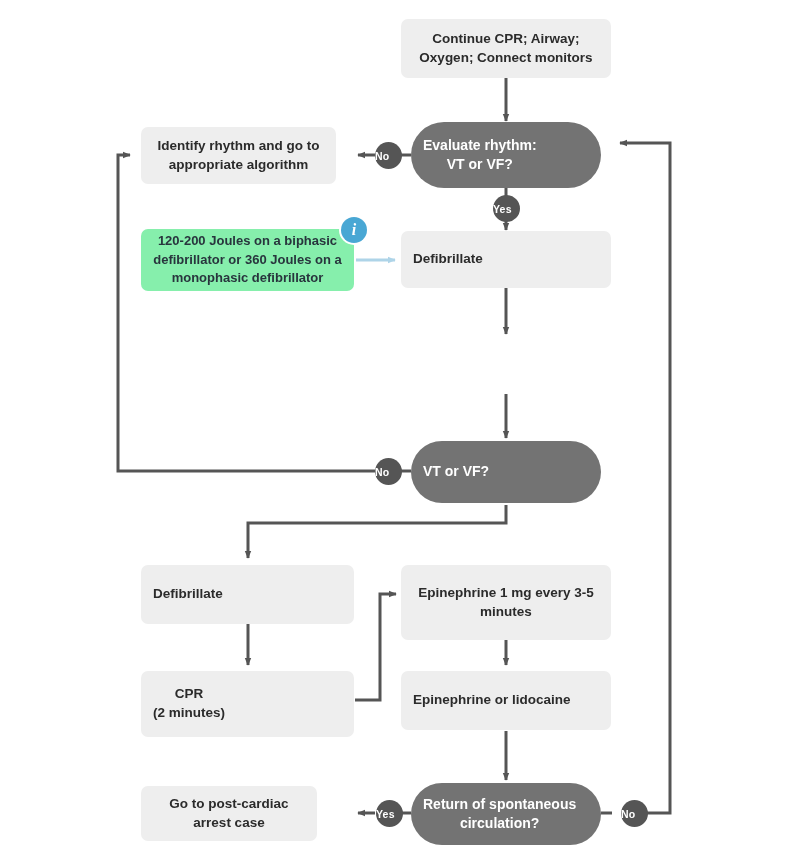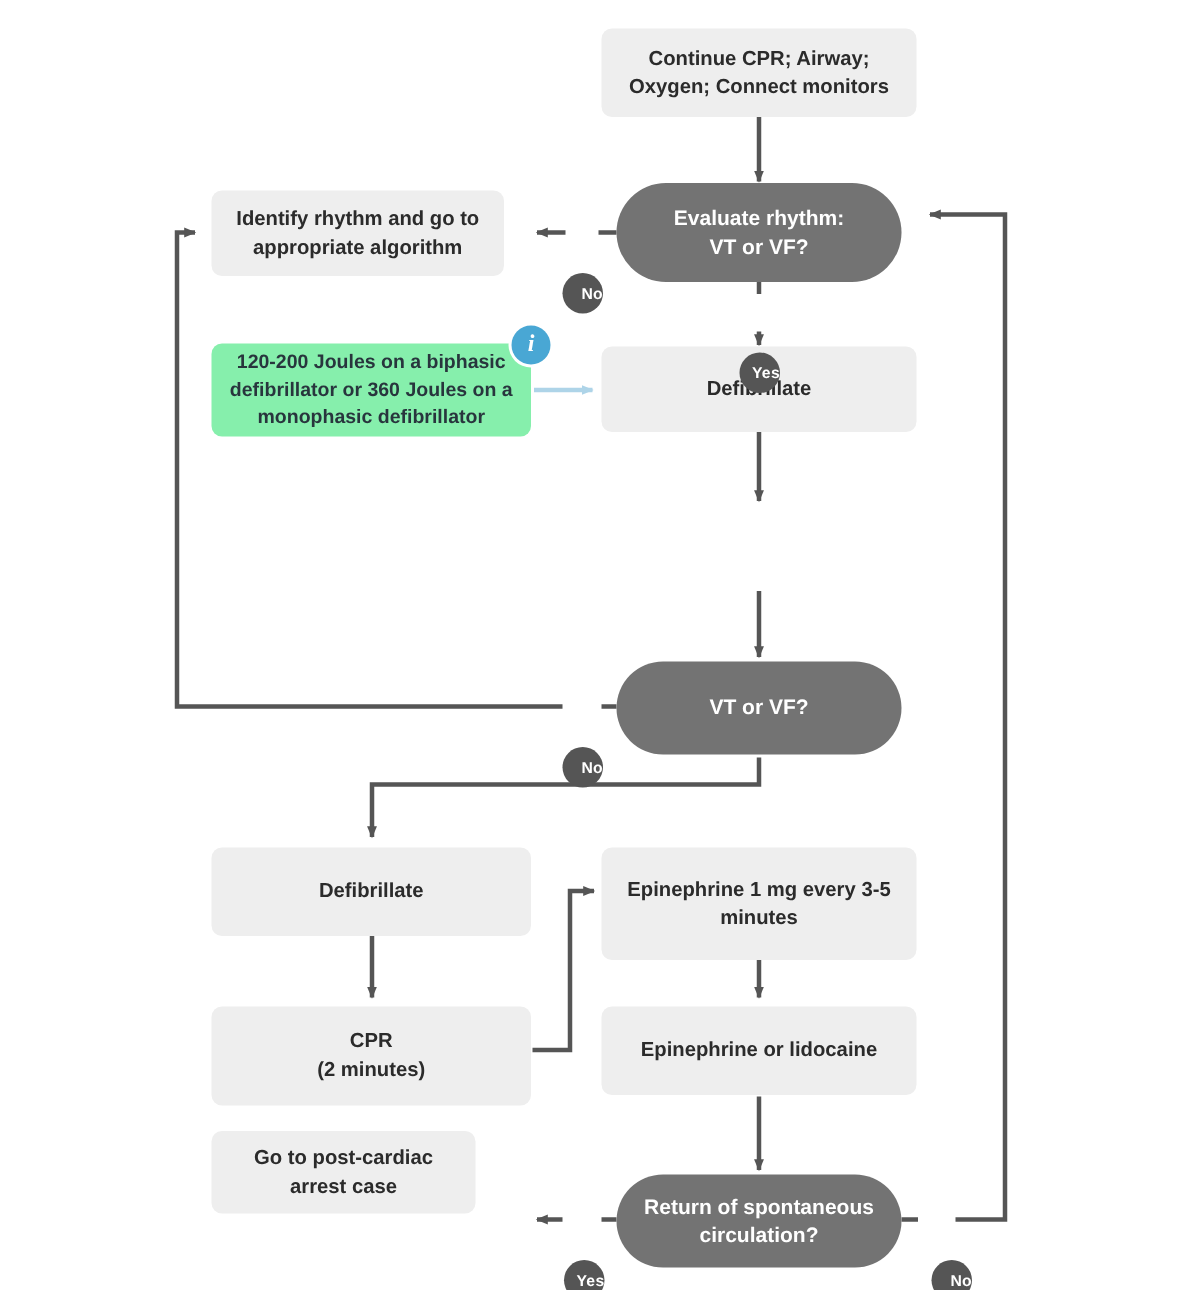--- a/index.html
+++ b/index.html
@@ -23,21 +23,20 @@
     top: 0;
     width: 800px;
     height: 860px;
     pointer-events: none;
   }
   .node {
     position: absolute;
     box-sizing: border-box;
     display: flex;
     align-items: center;
-    justify-content: center;
     text-align: center;
     font-weight: bold;
     font-size: 13.5px;
     line-height: 1.38;
     padding: 6px 12px;
   }
   .node.process {
     background: #eeeeee;
     color: #2b2b2b;
     border-radius: 7px;
@@ -73,25 +72,24 @@
   }
   .edge-label {
     position: absolute;
     width: 27px;
     height: 27px;
     border-radius: 50%;
     background: #555555;
     color: #ffffff;
     display: flex;
     align-items: center;
-    justify-content: flex-end;
+    justify-content: flex-start;
     font-size: 10.5px;
     font-weight: bold;
     letter-spacing: 0.2px;
-    margin-top: 40px;
   }
 </style>
 </head>
 <body>
 
 <div id="canvas">
 
   <svg id="edges" viewBox="0 0 800 860">
     <defs>
       <marker id="ah" markerWidth="9" markerHeight="9" refX="7.2" refY="3.6" orient="auto" markerUnits="userSpaceOnUse">
@@ -190,21 +188,21 @@
     <span>Epinephrine or lidocaine</span>
   </div>
 
   <div class="node decision" style="left:411px; top:783px; width:190px; height:62px;">
     <span>
       <span>Return of spontaneous</span><br>
       <span>circulation?</span>
     </span>
   </div>
 
-  <div class="node process" style="left:141px; top:754px; width:176px; height:55px;">
+  <div class="node process" style="left:141px; top:786px; width:176px; height:55px;">
     <span>Go to post-cardiac arrest case</span>
   </div>
 
   <div class="edge-label" style="left:375px; top:142px;">
     <span>No</span>
   </div>
   <div class="edge-label" style="left:493px; top:195px;">
     <span>Yes</span>
   </div>
   <div class="edge-label" style="left:375px; top:458px;">

